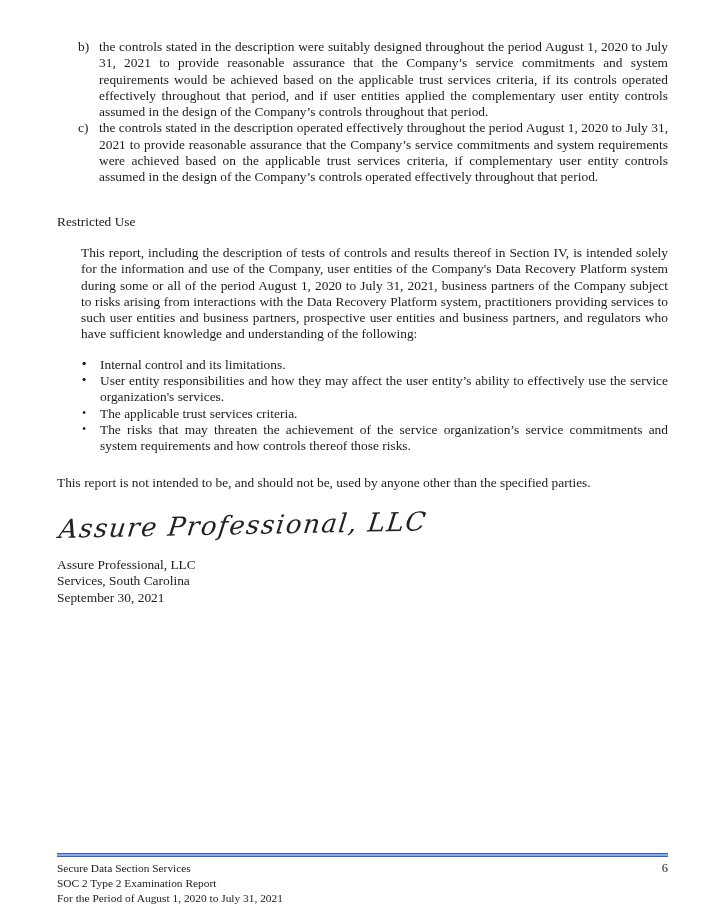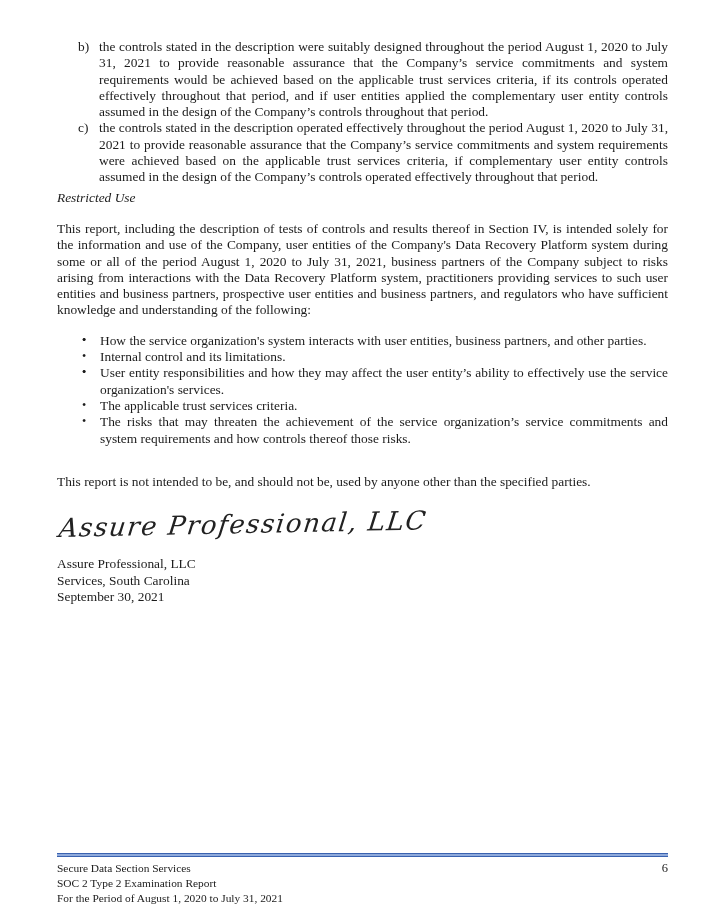--- a/index.html
+++ b/index.html
@@ -23,41 +23,41 @@
   }
   .ltr-item {
     position: relative;
     padding-left: 42px;
     text-align: justify;
   }
   .ltr-label {
     position: absolute; left: 21px; top: 0;
   }
   .section-heading {
-    font-style: italic;
-    margin-top: 4px;
+    margin-top: 28px;
   }
   .para {
     margin-top: 15px;
     text-align: justify;
+    margin-left: 24px;
   }
   .bullet-list {
     margin-top: 14px;
   }
   .bullet-item {
     position: relative;
     padding-left: 43px;
     text-align: justify;
   }
   .bullet-marker {
     position: absolute; left: 25px; top: -1px;
     font-size: 12px;
   }
   .closing {
-    margin-top: 27px;
+    margin-top: 20px;
     text-align: justify;
   }
   .signature {
     margin-top: 21px;
     font-family: "DejaVu Serif", serif;
     font-style: italic;
     font-size: 26px;
     line-height: 34px;
     letter-spacing: 1.5px;
     transform: skewX(-8deg) rotate(-1.2deg);
@@ -111,21 +111,20 @@
     <div class="section-heading">Restricted Use</div>
 
     <div class="para">This report, including the description of tests of controls and results thereof in Section IV, is intended solely for the information and use of the Company, user entities of the Company's Data Recovery Platform system during some or all of the period August 1, 2020 to July 31, 2021, business partners of the Company subject to risks arising from interactions with the Data Recovery Platform system, practitioners providing services to such user entities and business partners, prospective user entities and business partners, and regulators who have sufficient knowledge and understanding of the following:</div>
 
     <div class="bullet-list">
       <div class="bullet-item">
         <span class="bullet-marker">•</span>
       </div>
       <div class="bullet-item">
         <span class="bullet-marker">•</span>
-        <span>How the service organization's system interacts with user entities, business partners, and other parties.</span>
       </div>
       <div class="bullet-item">
         <span class="bullet-marker">•</span>
         <span>Internal control and its limitations.</span>
       </div>
       <div class="bullet-item">
         <span class="bullet-marker">•</span>
       </div>
       <div class="bullet-item">
         <span class="bullet-marker">•</span>

